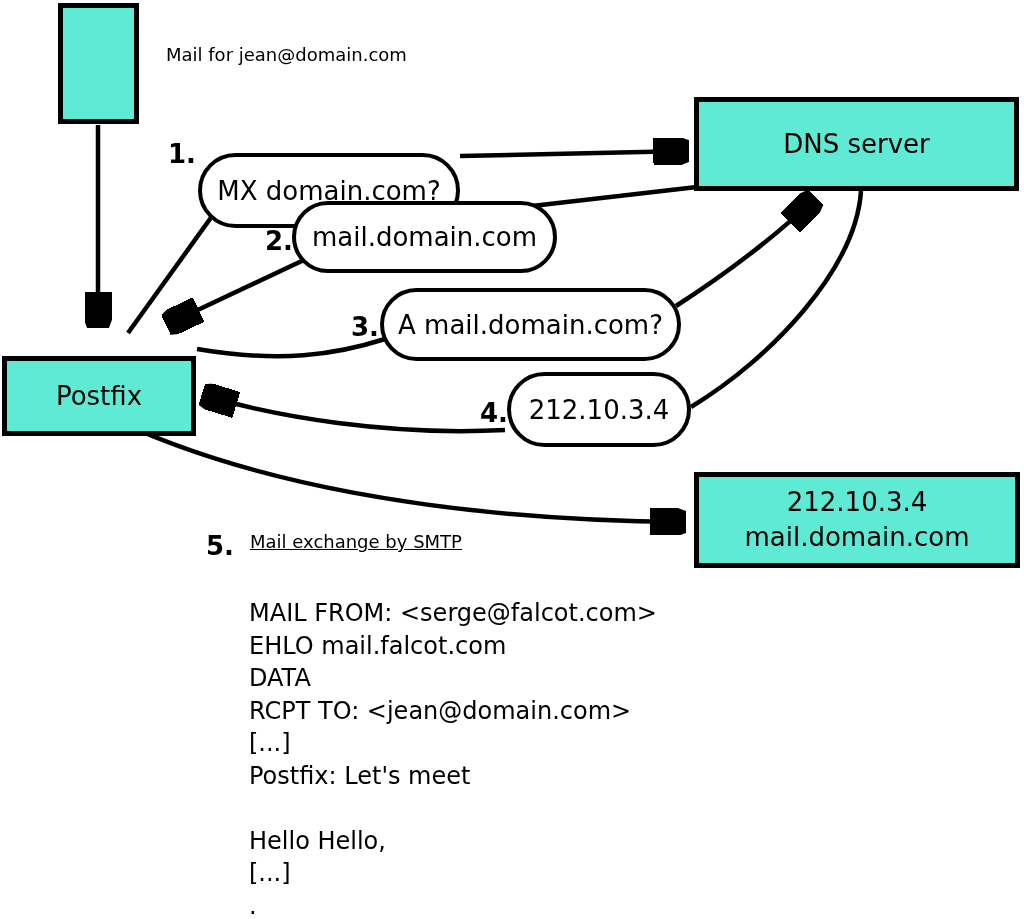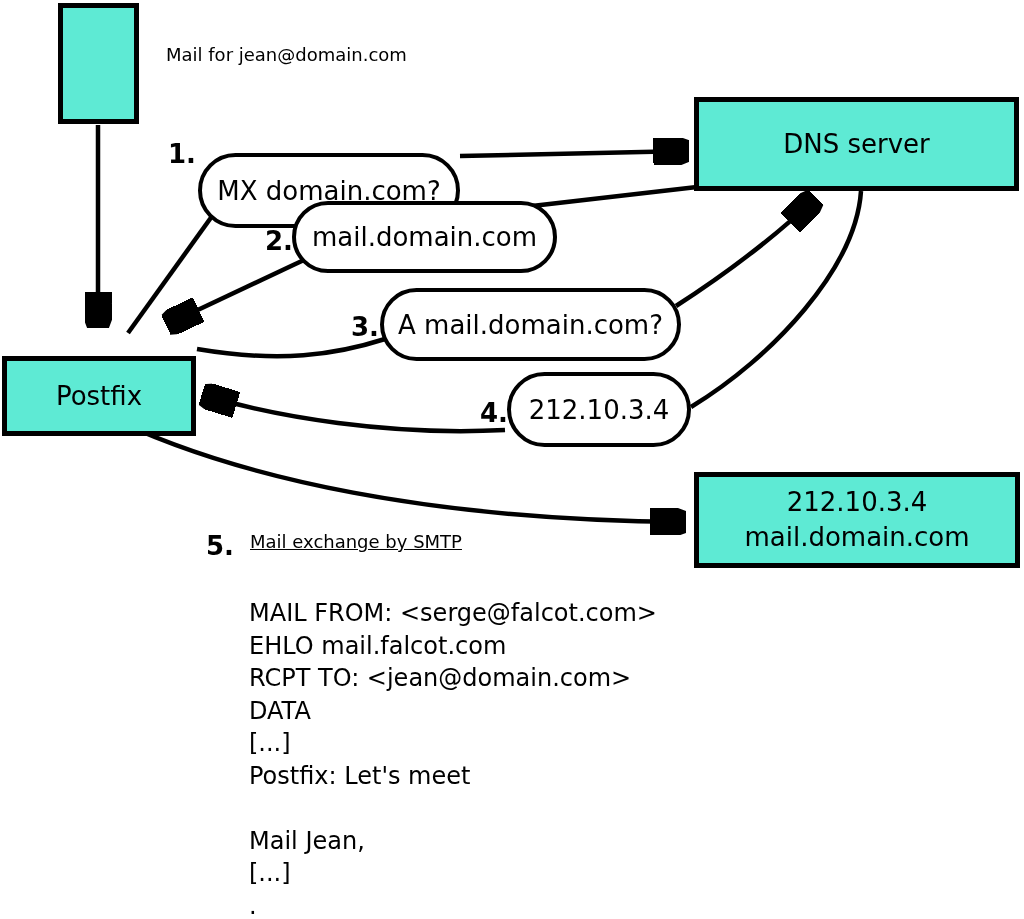--- a/index.html
+++ b/index.html
@@ -151,23 +151,23 @@
   <div class="stepnum n4">4.</div>
   <div class="stepnum n5">5.</div>
 
   <div class="freetext title">Mail for jean@domain.com</div>
 
   <div class="freetext step5-label">Mail exchange by SMTP</div>
 
   <div class="smtp">
     <div class="smtp-line">MAIL FROM: &lt;serge@falcot.com&gt;</div>
     <div class="smtp-line">EHLO mail.falcot.com</div>
+    <div class="smtp-line">DATA</div>
     <div class="smtp-line">RCPT TO: &lt;jean@domain.com&gt;</div>
-    <div class="smtp-line">DATA</div>
     <div class="smtp-line">[...]</div>
     <div class="smtp-line">Postfix: Let's meet</div>
     <div class="smtp-line"></div>
-    <div class="smtp-line">Mail Jean,</div>
+    <div class="smtp-line">Hello Hello,</div>
     <div class="smtp-line">[...]</div>
     <div class="smtp-line">.</div>
   </div>
 
 </div>
 
 </body></html>

